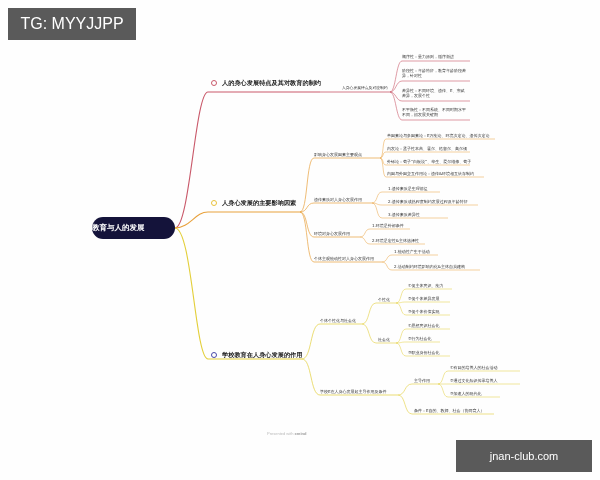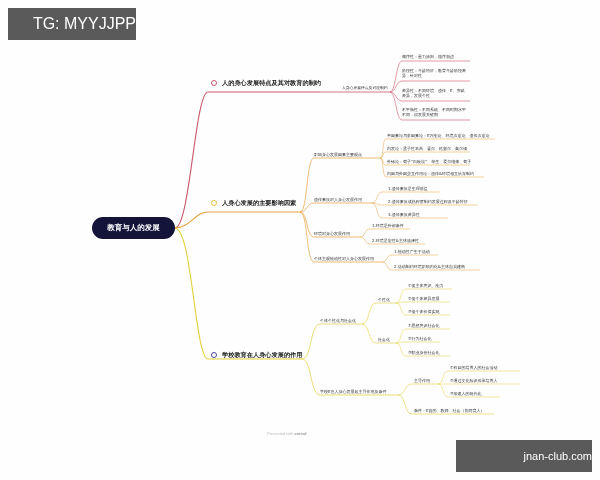--- a/index.html
+++ b/index.html
@@ -22,25 +22,25 @@
     position: absolute; font-size: 6.2px; font-weight: bold; color: #222;
     white-space: nowrap; line-height: 8px;
   }
   .dot {
     position: absolute; width: 4px; height: 4px; border-radius: 50%;
     border: 1.3px solid; background: #fff;
   }
   .root {
     position: absolute; left: 92px; top: 217px; width: 83px; height: 22px;
     background: #14133a; border-radius: 11px; color: #fff;
-    font-size: 7.5px; font-weight: bold; display: flex; align-items: center; justify-content: center;
+    font-size: 7.5px; font-weight: bold; display: flex; align-items: center; justify-content: flex-start;
   }
   .badge {
     position: absolute; background: #5a5a5a; color: #fff;
-    font-family: "Liberation Sans", sans-serif; display: flex; align-items: center; justify-content: flex-end;
+    font-family: "Liberation Sans", sans-serif; display: flex; align-items: center; justify-content: center;
   }
   .footer {
     position: absolute; left: 267px; top: 431px; font-size: 4px; color: #bbb;
     font-family: "Liberation Sans", sans-serif;
   }
   .footer b { color: #999; }
 </style>
 </head>
 <body>
 

